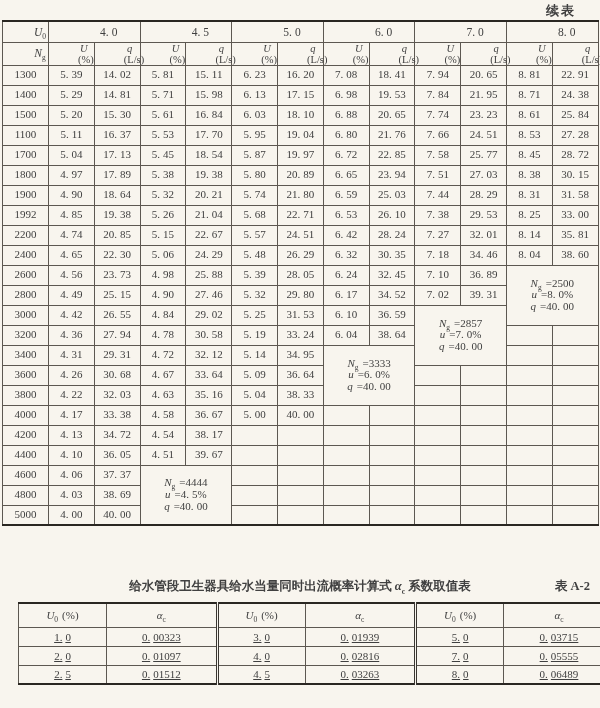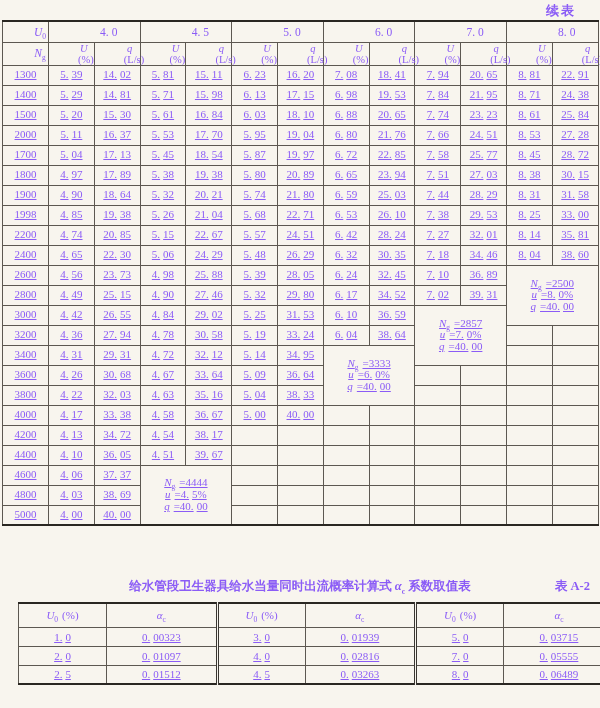--- a/index.html
+++ b/index.html
@@ -1,27 +1,27 @@
 <!DOCTYPE html>
 <html><head>
 <meta charset="utf-8">
 <style>
   html,body{margin:0;padding:0;background:#e9e6df;}
   .page{position:relative;width:600px;height:708px;background:#f8f5ee;
-        font-family:"Liberation Serif","DejaVu Serif",serif;color:#8b5cf6;overflow:hidden;}
+        font-family:"Liberation Serif","DejaVu Serif",serif;color:#404040;overflow:hidden;}
   .continued{position:absolute;top:2px;right:24px;font-size:13px;font-weight:bold;letter-spacing:2px;}
   table{border-collapse:collapse;table-layout:fixed;}
   table.main{position:absolute;top:20px;left:2px;width:596px;
              border-top:2px solid #2a2722;border-bottom:2px solid #2a2722;
              border-left:1px solid #55504a;border-right:1px solid #55504a;}
   table.main td{border:1px solid #5d5851;text-align:center;vertical-align:middle;
                 padding:0;font-size:11px;line-height:1.05;}
   table.main thead tr{height:21px;}
   table.main thead td{font-size:11.5px;padding-left:29px;}
-  table.main tbody tr{height:20px;text-decoration:underline;}
+  table.main tbody tr{height:20px;}
   .note-cell{font-size:11px;line-height:1.5;}
   .note-cell .nline{display:block;}
   i.v{font-style:italic;font-family:"Liberation Serif","DejaVu Serif",serif;}
   sub{font-size:7.5px;line-height:0;}
   .dsp{display:inline-block;width:3px;}
   .gap{display:inline-block;width:4px;}
   .alpha-title{position:absolute;top:578px;left:0;width:600px;text-align:center;
                font-weight:bold;font-size:12.5px;}
   .alpha-title .tlabel{position:absolute;right:10px;top:0;font-weight:bold;}
   table.alpha{position:absolute;top:602px;left:2px;width:596px;
@@ -122,21 +122,21 @@
           <td>6.<span class="dsp"></span>03</td>
           <td>18.<span class="dsp"></span>10</td>
           <td>6.<span class="dsp"></span>88</td>
           <td>20.<span class="dsp"></span>65</td>
           <td>7.<span class="dsp"></span>74</td>
           <td>23.<span class="dsp"></span>23</td>
           <td>8.<span class="dsp"></span>61</td>
           <td>25.<span class="dsp"></span>84</td>
         </tr>
         <tr>
-          <td>2000</td>
+          <td>1100</td>
           <td>5.<span class="dsp"></span>11</td>
           <td>16.<span class="dsp"></span>37</td>
           <td>5.<span class="dsp"></span>53</td>
           <td>17.<span class="dsp"></span>70</td>
           <td>5.<span class="dsp"></span>95</td>
           <td>19.<span class="dsp"></span>04</td>
           <td>6.<span class="dsp"></span>80</td>
           <td>21.<span class="dsp"></span>76</td>
           <td>7.<span class="dsp"></span>66</td>
           <td>24.<span class="dsp"></span>51</td>
@@ -182,21 +182,21 @@
           <td>5.<span class="dsp"></span>74</td>
           <td>21.<span class="dsp"></span>80</td>
           <td>6.<span class="dsp"></span>59</td>
           <td>25.<span class="dsp"></span>03</td>
           <td>7.<span class="dsp"></span>44</td>
           <td>28.<span class="dsp"></span>29</td>
           <td>8.<span class="dsp"></span>31</td>
           <td>31.<span class="dsp"></span>58</td>
         </tr>
         <tr>
-          <td>1998</td>
+          <td>1992</td>
           <td>4.<span class="dsp"></span>85</td>
           <td>19.<span class="dsp"></span>38</td>
           <td>5.<span class="dsp"></span>26</td>
           <td>21.<span class="dsp"></span>04</td>
           <td>5.<span class="dsp"></span>68</td>
           <td>22.<span class="dsp"></span>71</td>
           <td>6.<span class="dsp"></span>53</td>
           <td>26.<span class="dsp"></span>10</td>
           <td>7.<span class="dsp"></span>38</td>
           <td>29.<span class="dsp"></span>53</td>

